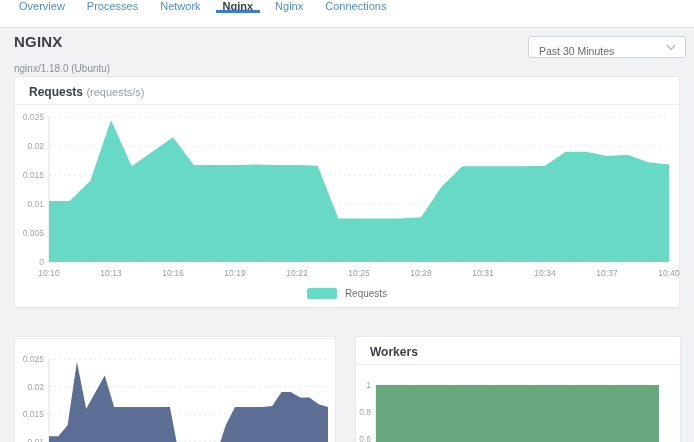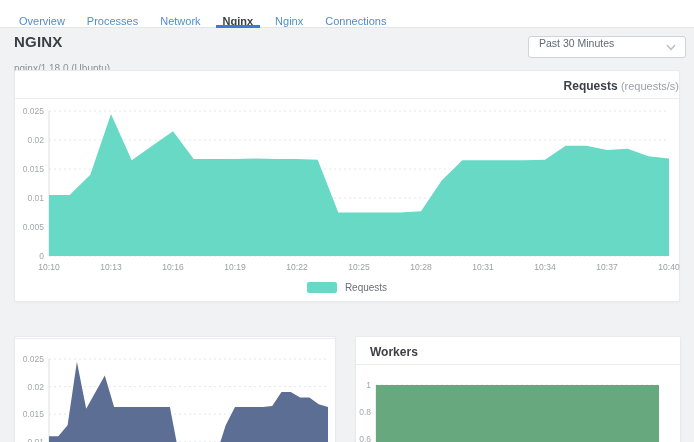--- a/index.html
+++ b/index.html
@@ -4,46 +4,46 @@
 <style>
   html,body{margin:0;padding:0;}
   #app{
     position:relative;width:694px;height:442px;overflow:hidden;
     background:#f1f2f4;font-family:"Liberation Sans",sans-serif;
     -webkit-font-smoothing:antialiased;
   }
   
   .tabbar{
     position:absolute;top:0;left:0;right:0;height:27px;background:#ffffff;
-    border-bottom:1px solid #e3e6e8;display:flex;align-items:flex-end;padding-left:8px;
+    border-bottom:1px solid #e3e6e8;display:flex;align-items:flex-start;padding-left:8px;
   }
   .tab{
     display:flex;align-items:center;padding:0 11px;font-size:11px;color:#4c8fd2;
     cursor:pointer;position:relative;
   }
   .tab.active{color:#383f45;font-weight:bold;}
   .tab.active::after{
     content:"";position:absolute;left:4px;right:4px;bottom:-1px;height:3px;background:#3a7bd5;
   }
   
   .pagehead{position:absolute;left:14px;top:33px;}
   .pagehead .title{font-size:15px;font-weight:bold;color:#3a4045;letter-spacing:.2px;}
   .pagehead .subtitle{font-size:10px;color:#8b9196;margin-top:13px;}
   .timerange{
     position:absolute;right:8px;top:36px;width:158px;height:22px;background:#fff;
-    border:1px solid #cfd4d9;border-radius:3px;display:flex;align-items:flex-start;
+    border:1px solid #cfd4d9;border-radius:3px;display:flex;align-items:flex-end;
     font-size:10.5px;color:#5f6a72;padding-left:10px;box-sizing:border-box;cursor:pointer;
   }
   .timerange svg{position:absolute;right:9px;top:7px;}
   
   .card{
     position:absolute;background:#fff;border:1px solid #e8eaed;border-radius:2px;
     box-shadow:0 1px 2px rgba(0,0,0,.03);box-sizing:border-box;
   }
-  .card-requests{left:14px;top:70px;width:666px;height:232px;text-align:right;}
+  .card-requests{left:14px;top:76px;width:666px;height:232px;}
   .card-connections{left:14px;top:336px;width:322px;height:210px;}
   .card-workers{left:355px;top:336px;width:326px;height:210px;}
   .card-title{padding:8px 0 0 14px;font-size:12px;color:#3c4146;height:18px;}
   .card-title .t{font-weight:bold;}
   .card-title .u{font-weight:normal;color:#9aa0a5;font-size:11px;}
   .divider{border-bottom:1px solid #ecedef;margin-top:1px;}
   .chartwrap{display:block;}
   .cw-main{margin-top:8px;}
   .cw-small{margin-top:16px;}
   svg text.ytick{font-size:8.5px;fill:#a3a8ad;font-family:"Liberation Sans",sans-serif;}

